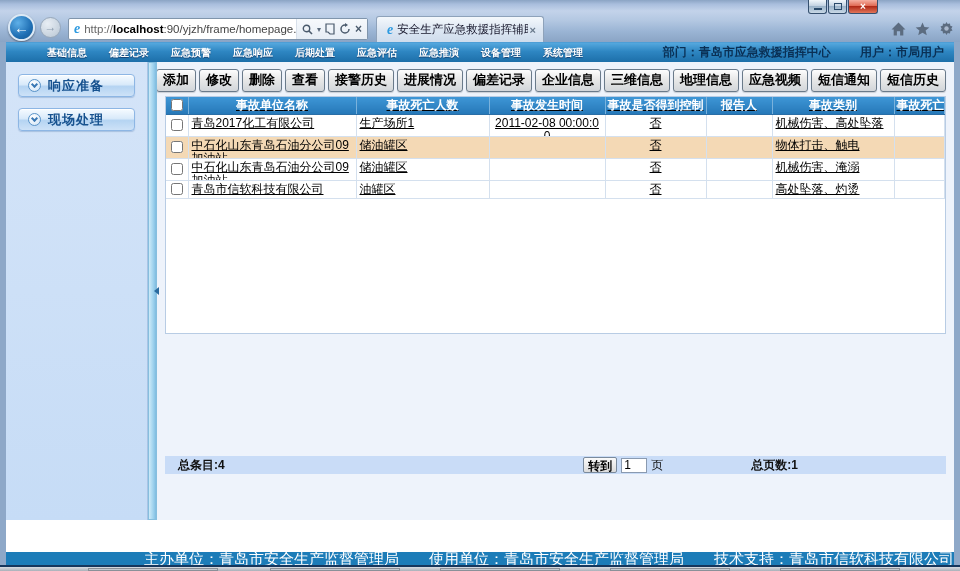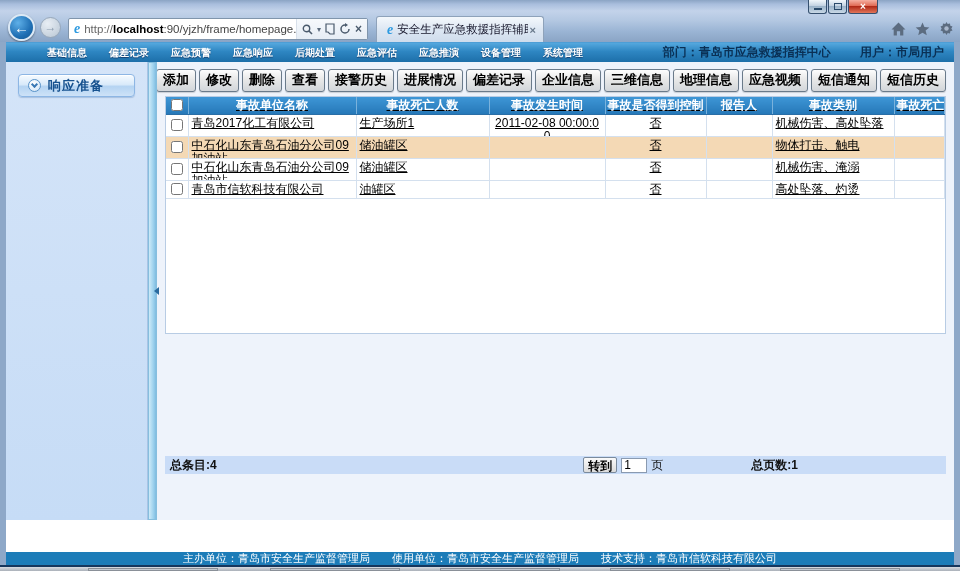--- a/index.html
+++ b/index.html
@@ -106,29 +106,29 @@
   .grid td { border-right:1px solid #d4e0ee; border-bottom:1px solid #d4e0ee; font-size:12px; color:#000;
     vertical-align:top; background:#fff; height:17px; }
   .grid tr.highlight td { background:#f4d9b5; }
   .cellclip { max-height:21px; overflow:hidden; line-height:13px; padding:2px 3px 1px; word-break:break-all; }
   .grid td.f-time, .grid td.f-controlled { text-align:center; }
   .grid td.chk, .grid th.chk { text-align:center; vertical-align:middle; }
   .grid input[type=checkbox] { width:12px; height:12px; margin-top:2px; }
 
   .pager { flex:none; height:18px; margin-top:122px; background:#c9dcf7; display:flex; align-items:center;
     font-size:12px; color:#111; }
-  .pager-total { padding-left:5px; font-weight:bold; }
+  .pager-total { padding-left:13px; font-weight:bold; }
   .pager-goto { margin-left:auto; display:flex; align-items:center; gap:4px; }
   .goto-btn { font-family:inherit; font-size:12px; font-weight:bold; border:1px solid #7a8a9c; border-radius:2px;
     background:linear-gradient(#fafafa,#dcdcdc); padding:0 4px; height:16px; cursor:pointer; }
   .goto-input { width:26px; height:15px; border:1px solid #8a9ab0; font-size:12px; padding:0 2px; font-family:inherit; }
   .pager-pages { margin-left:88px; margin-right:148px; font-weight:bold; }
 
-  .footer { flex:none; height:13px; background:#1c7cb8; color:#fff; font-size:11px; line-height:13px;
-    text-align:center; white-space:nowrap; overflow:hidden;margin-top:32px; }
+  .footer { flex:none; height:13px; background:#1c7cb8; color:#fff; font-size:15px; line-height:13px;
+    text-align:right; white-space:nowrap; overflow:hidden;margin-top:32px; }
 
   .taskbar { position:absolute; left:0; right:0; bottom:0; height:6px; border-top:2px solid #16365c;
     background:linear-gradient(#d8dce2,#aab0b8); }
   .tk { position:absolute; top:1px; height:3px; border:1px solid #8a9098; background:#c2c8d0; }
 </style>
 </head>
 <body>
 
 <div class="screen">
 
@@ -213,20 +213,26 @@
 
     <div class="content">
 
       <div class="sidebar">
 
           <div class="side-btn">
             <span class="side-ico">
               <i></i>
             </span>
             <span class="side-label">响应准备</span>
+          </div>
+          <div class="side-btn">
+            <span class="side-ico">
+              <i></i>
+            </span>
+            <span class="side-label">现场处理</span>
           </div>
         </div>
 
       <div class="splitter">
         <span class="splitter-arrow"></span>
       </div>
 
       <div class="main">
 
         <div class="toolbar">

